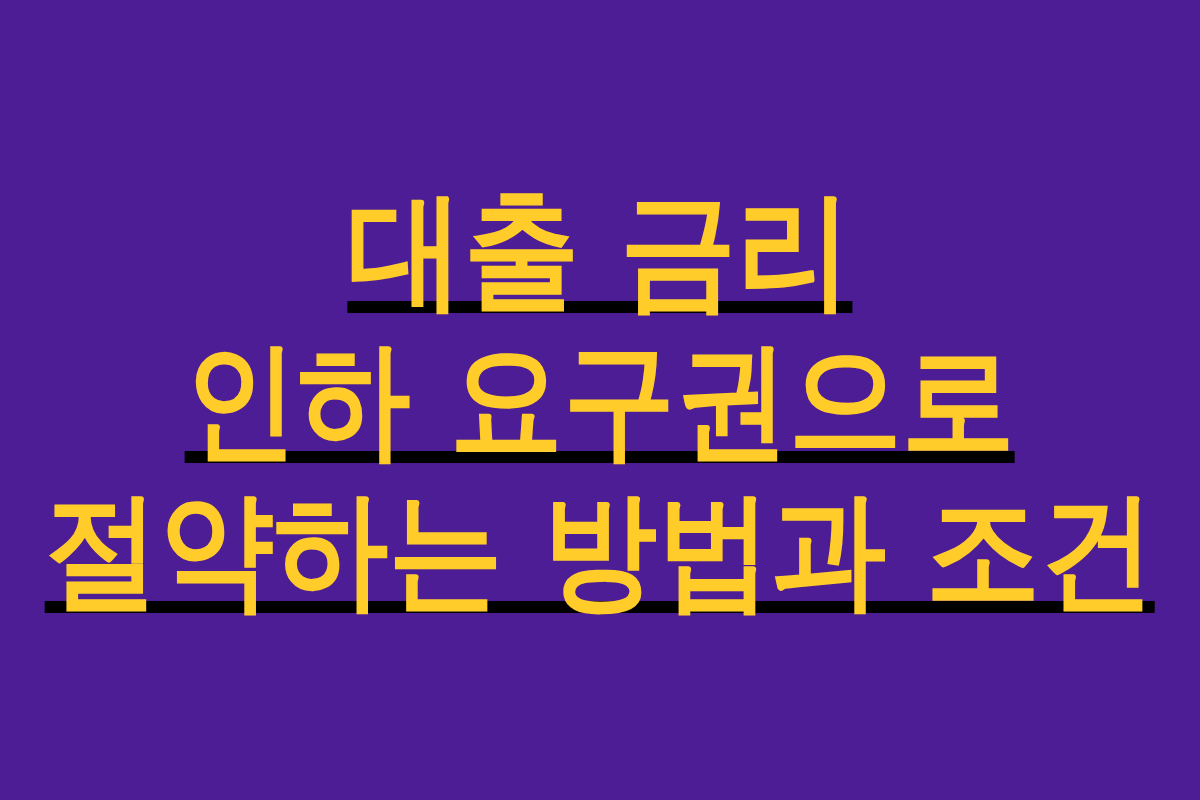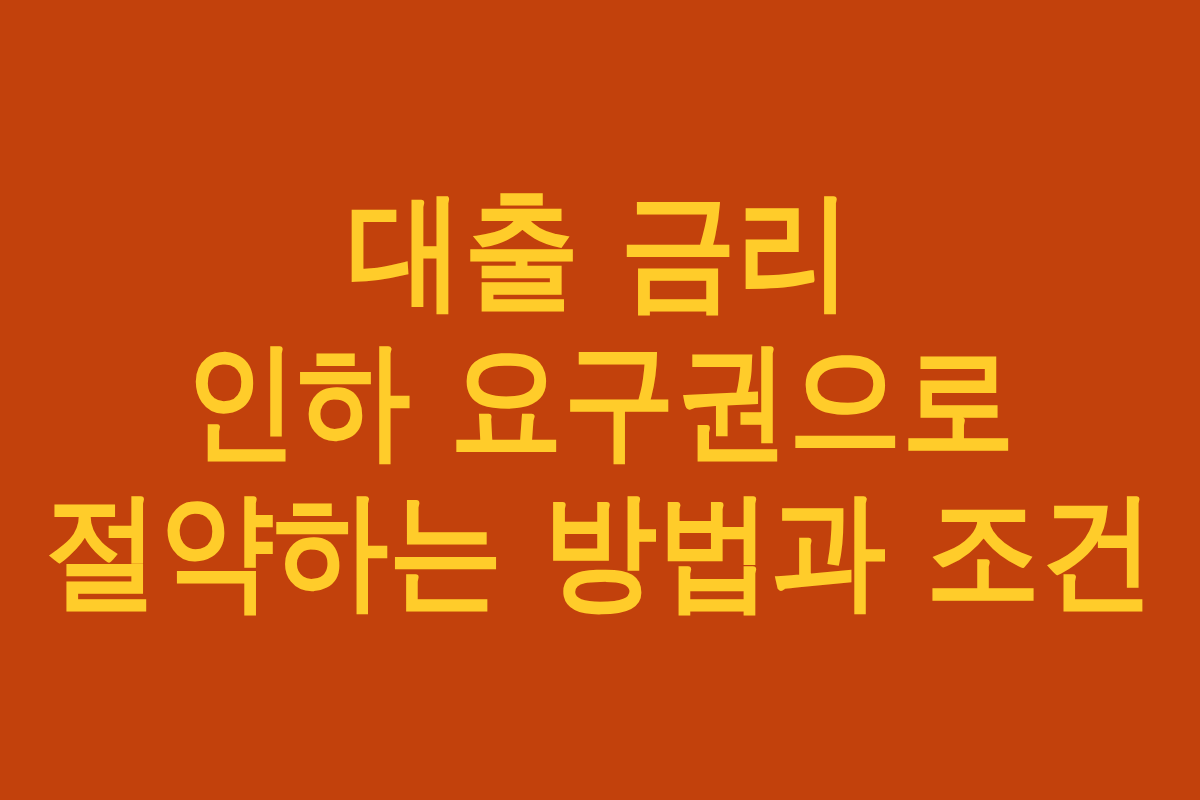--- a/index.html
+++ b/index.html
@@ -70,21 +70,21 @@
   .hl-line-3 {
     font-size: 128px;
     transform: scaleX(0.92);
     transform-origin: center center;
     margin: 0;
   }
 </style>
 </head>
 <body>
 
-<div id="banner" style="background: #c2410c;">
+<div id="banner" style="background: #4c1d95; text-decoration: underline;">
 
   <div id="headline">
 
     <span class="hl-line hl-line-1" style="color: rgb(255, 204, 42); transform: scaleX(0.908656); transform-origin: center center;">대출 금리</span>
 
     <span class="hl-line hl-line-2" style="color: rgb(255, 204, 42); transform: scaleX(0.88364); transform-origin: center center;">인하 요구권으로</span>
 
     <span class="hl-line hl-line-3" style="color: rgb(255, 204, 42); transform: scaleX(0.895613); transform-origin: center center;">절약하는 방법과 조건</span>
 
   </div>

